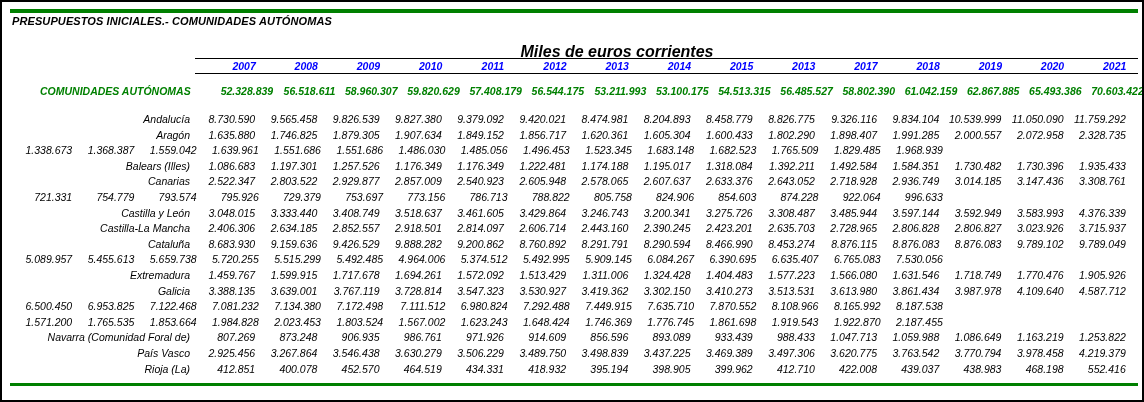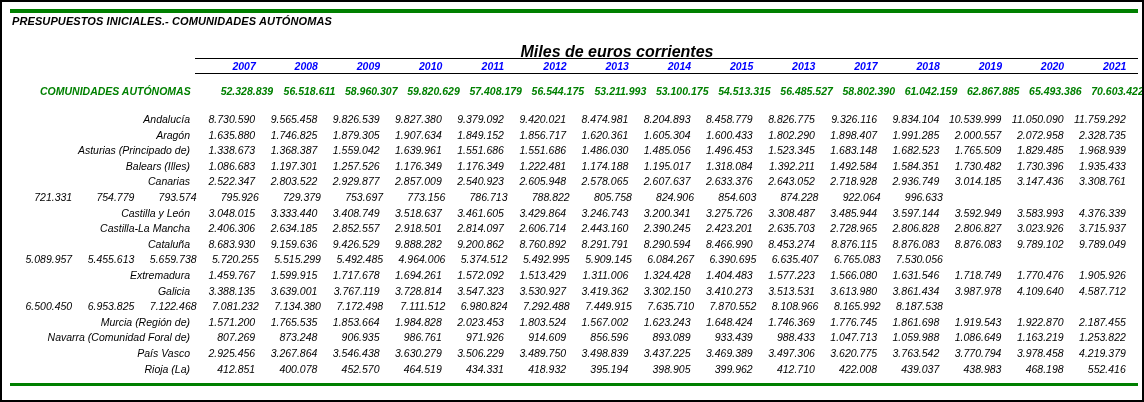--- a/index.html
+++ b/index.html
@@ -122,21 +122,20 @@
         <div class="cell">1.605.304</div>
         <div class="cell">1.600.433</div>
         <div class="cell">1.802.290</div>
         <div class="cell">1.898.407</div>
         <div class="cell">1.991.285</div>
         <div class="cell">2.000.557</div>
         <div class="cell">2.072.958</div>
         <div class="cell">2.328.735</div>
       </div>
       <div class="data-row">
-        <div class="cell-label">Asturias (Principado de)</div>
         <div class="cell">1.338.673</div>
         <div class="cell">1.368.387</div>
         <div class="cell">1.559.042</div>
         <div class="cell">1.639.961</div>
         <div class="cell">1.551.686</div>
         <div class="cell">1.551.686</div>
         <div class="cell">1.486.030</div>
         <div class="cell">1.485.056</div>
         <div class="cell">1.496.453</div>
         <div class="cell">1.523.345</div>
@@ -317,21 +316,20 @@
         <div class="cell">6.980.824</div>
         <div class="cell">7.292.488</div>
         <div class="cell">7.449.915</div>
         <div class="cell">7.635.710</div>
         <div class="cell">7.870.552</div>
         <div class="cell">8.108.966</div>
         <div class="cell">8.165.992</div>
         <div class="cell">8.187.538</div>
       </div>
       <div class="data-row">
-        <div class="cell-label">Murcia (Región de)</div>
         <div class="cell">1.571.200</div>
         <div class="cell">1.765.535</div>
         <div class="cell">1.853.664</div>
         <div class="cell">1.984.828</div>
         <div class="cell">2.023.453</div>
         <div class="cell">1.803.524</div>
         <div class="cell">1.567.002</div>
         <div class="cell">1.623.243</div>
         <div class="cell">1.648.424</div>
         <div class="cell">1.746.369</div>

